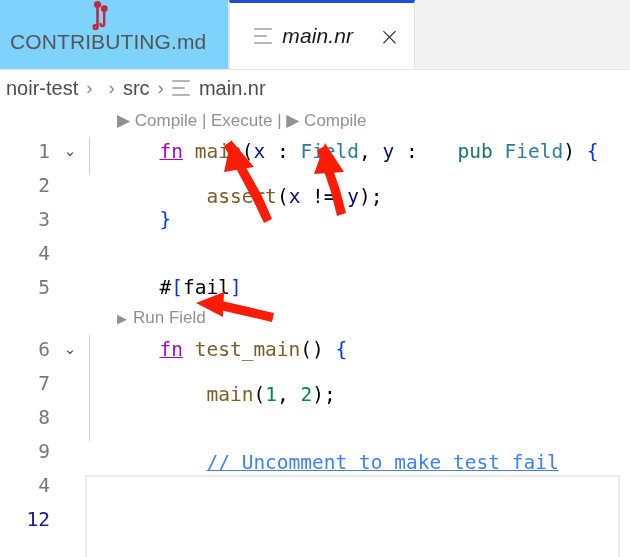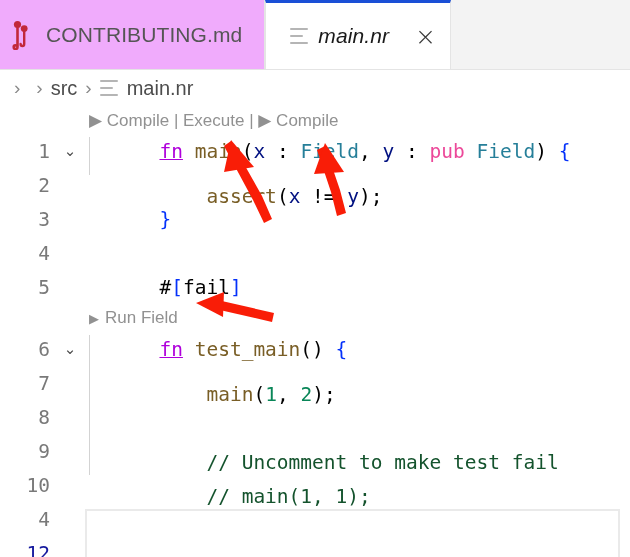--- a/index.html
+++ b/index.html
@@ -25,24 +25,25 @@
   }
   .tab {
     display: flex;
     align-items: center;
     box-sizing: border-box;
     position: relative;
     padding: 0 16px;
     white-space: nowrap;
   }
   .tab.inactive {
-    background: #f0abfc;
+    background: #7dd3fc;
     border-right: 1px solid #e4e4e4;
     padding-left: 10px;
     padding-right: 22px;
+    flex-direction: column;
   }
   .tab.active {
     background: #ffffff;
     border-top: 3px solid #1a4fd6;
     border-right: 1px solid #e4e4e4;
     border-left: 1px solid #e4e4e4;
     padding-left: 24px;
     padding-right: 14px;
     margin-top: 0;
   }
@@ -130,21 +131,21 @@
     color: #4a4a4a;
     font-size: 15px;
     font-family: "DejaVu Sans", sans-serif;
   }
   .code {
     flex: 1;
     white-space: pre;
     position: relative;
     padding-left: 4px;
   }
-  .codelens-row { height: 28px; }
+  .codelens-row { height: 28px; margin-left: 28px; }
   .codelens {
     color: #919191;
     font-family: "Liberation Sans", sans-serif;
     font-size: 17px;
     display: flex; align-items: center; gap: 0px;
     cursor: pointer;
   }
   .codelens .play { font-size: 13px; margin-right: 6px; color: #919191; }
 
   
@@ -159,27 +160,27 @@
   .row.current .code-box {
     position: absolute;
     left: 0; right: 10px; top: 2px; bottom: 2px;
     border: 2px solid #eaeaea;
     box-sizing: border-box;
     background: #ffffff;
   }
 
   
   .k-kw   { color: #af00db; text-decoration: underline; }   
-  .k-pub  { color: #ec4899; }   
+  .k-pub  { color: #0f766e; margin-left: 28px; }   
   .k-fn   { color: #795e26; }   
   .k-type { color: #267f99; }   
   .k-var  { color: #001080; }   
   .k-punc { color: #000000; }
   .k-num  { color: #098658; }
-  .k-com  { color: #14532d; }
+  .k-com  { color: #3b82f6; text-decoration: underline; }
   .k-op   { color: #000000; }
   .k-brace{ color: #0431fa; }
   .k-attr { color: #000000; }
   .k-brk  { color: #0431fa; }
 
   
   .arrow-layer {
     position: absolute;
     left: 0; top: 0; width: 630px; height: 557px;
     pointer-events: none;
@@ -209,20 +210,21 @@
         <i></i>
     </span>
     <span class="tab-label">main.nr</span>
     <span class="close-btn">×</span>
   </div>
 
   <div class="tabbar-filler"></div>
 </div>
 
 <div class="breadcrumb">
+  <span class="crumb">noir-test</span>
   <span class="crumb-sep">›</span>
   <span class="crumb-sep">›</span>
   <span class="crumb">src</span>
   <span class="crumb-sep">›</span>
   <span class="crumb crumb-file">
     <span class="lines-icon">
         <i></i>
         <i></i>
         <i></i>
       </span>
@@ -317,28 +319,20 @@
 
   <div class="row">
     <div class="gutter">9</div>
     <div class="fold"></div>
     <div class="code">
       <span class="indent-guide"></span>
       <span>&nbsp;&nbsp;&nbsp;&nbsp;</span><span class="k-com">// Uncomment to make test fail</span>
     </div>
   </div>
 
-  <div class="row">
-    <div class="gutter">10</div>
-    <div class="fold"></div>
-    <div class="code">
-      <span class="indent-guide"></span>
-      <span>&nbsp;&nbsp;&nbsp;&nbsp;</span><span class="k-com">// main(1, 1);</span>
-    </div>
-  </div>
 
   <div class="row">
     <div class="gutter">4</div>
     <div class="fold"></div>
     <div class="code">
       <span class="k-brace">}</span>
     </div>
   </div>
 
   <div class="row current">

